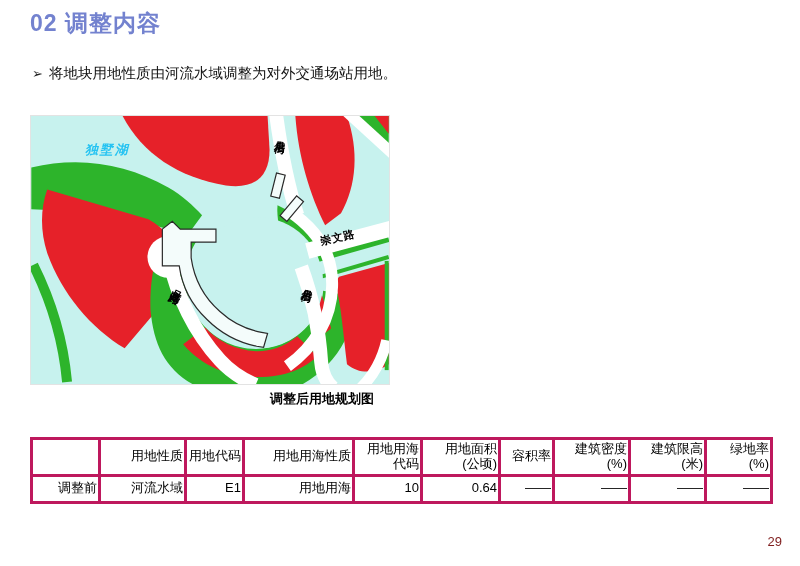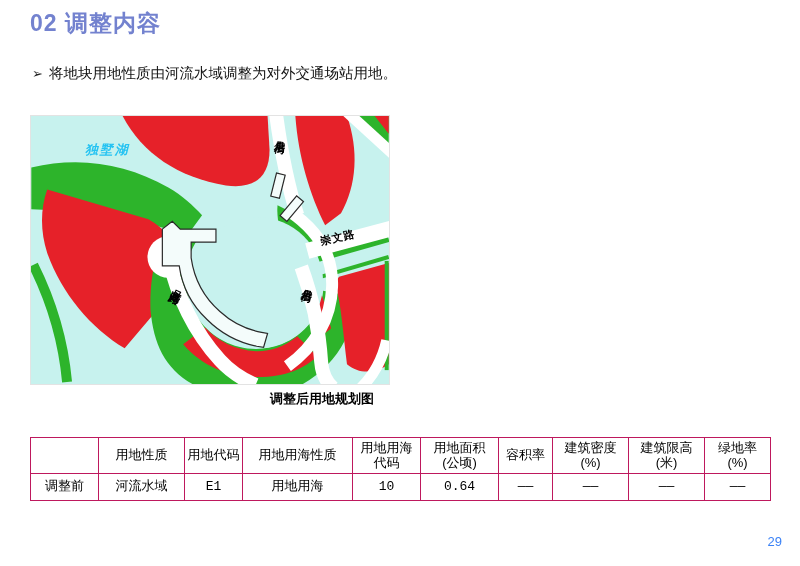--- a/index.html
+++ b/index.html
@@ -25,26 +25,26 @@
   .road { stroke:#ffffff; fill:none; }
   .road-label { font-size:11px; font-weight:bold; fill:#000; letter-spacing:1px; }
   .vtext { writing-mode:vertical-rl; text-orientation:upright; }
   .lake-label { font-size:13px; font-weight:bold; font-style:italic; fill:#25C3F2; letter-spacing:2px; }
   #planmap .plot { fill:var(--plot-fill,#F4FCFB); stroke:var(--plot-stroke,#2a2a2a); stroke-width:1.2; }
   svg.map.after { --plot-fill:#A9A9A9; --plot-stroke:#686868; }
 
   .table-title { position:absolute; left:30px; top:416px; font-size:13px; font-weight:bold; color:#000; }
   table.spec { position:absolute; left:30px; top:437px; width:740px; border-collapse:collapse;
                table-layout:fixed; font-size:13px; color:#000; }
-  table.spec th, table.spec td { border:1px solid #be185d; text-align:center; vertical-align:middle;
+  table.spec th, table.spec td { border:3px solid #be185d; text-align:right; vertical-align:middle;
                white-space:pre-line; line-height:1.15; padding:2px 1px; font-weight:400; }
   table.spec thead tr { height:36px; }
-  table.spec tbody tr { height:27px;font-family:Liberation Mono, monospace; }
+  table.spec tbody tr { height:27px; }
 
-  .page-number { position:absolute; right:18px; top:534px; font-size:13px; color:#3b82f6;margin-left:48px; }
+  .page-number { position:absolute; right:18px; top:534px; font-size:13px; color:#7f1d1d;margin-left:48px; }
 </style>
 </head>
 <body>
 
 <div class="slide">
 
   <div class="page-title">02 调整内容</div>
 
   <div class="bullet-line">
     <span class="marker">➢</span>

